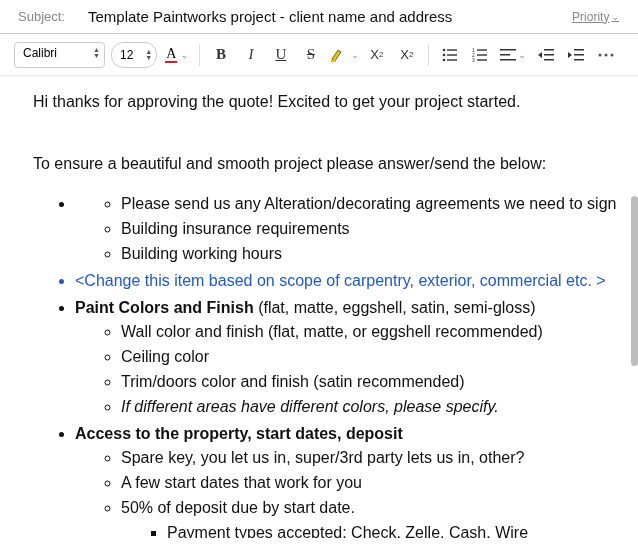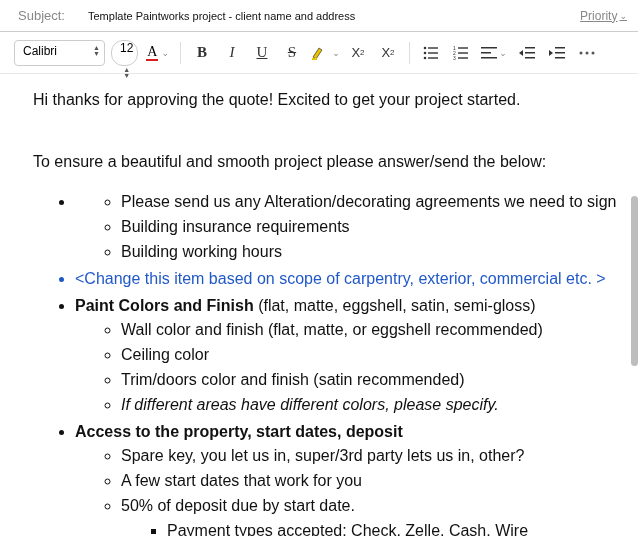--- a/index.html
+++ b/index.html
@@ -9,33 +9,33 @@
     color: #000;
     background: #fff;
     width: 638px;
     height: 544px;
     overflow: hidden;
     position: relative;
   }
   .subject-row {
     display: flex;
     align-items: center;
-    padding: 8px 11px 8px 18px;
+    padding: 8px 19px 8px 18px;
     border-bottom: 1px solid #ccc;
     gap: 14px;
   }
   .subject-label {
     color: #888;
     font-size: 13px;
     min-width: 56px;
   }
   .subject-input {
     flex: 1;
     border: none;
-    font-size: 11px;
+    font-size: 15px;
     font-weight: 500;
     outline: none;
     background: transparent;
     color: #111;
   }
   .priority {
     color: #888;
     font-size: 12px;
     display: flex;
     align-items: center;
@@ -68,21 +68,20 @@
     display: flex;
     align-items: center;
     border: 1px solid #ccc;
     border-radius: 12px;
     height: 26px;
     padding: 0 4px 0 8px;
     font-size: 12px;
     gap: 12px;
     cursor: pointer;
     background: #fff;
-    flex-direction: column;
   }
   .stepper {
     display: flex;
     flex-direction: column;
     line-height: 6px;
     font-size: 7px;
     color: #555;
   }
   .color-btn {
     display: flex;

